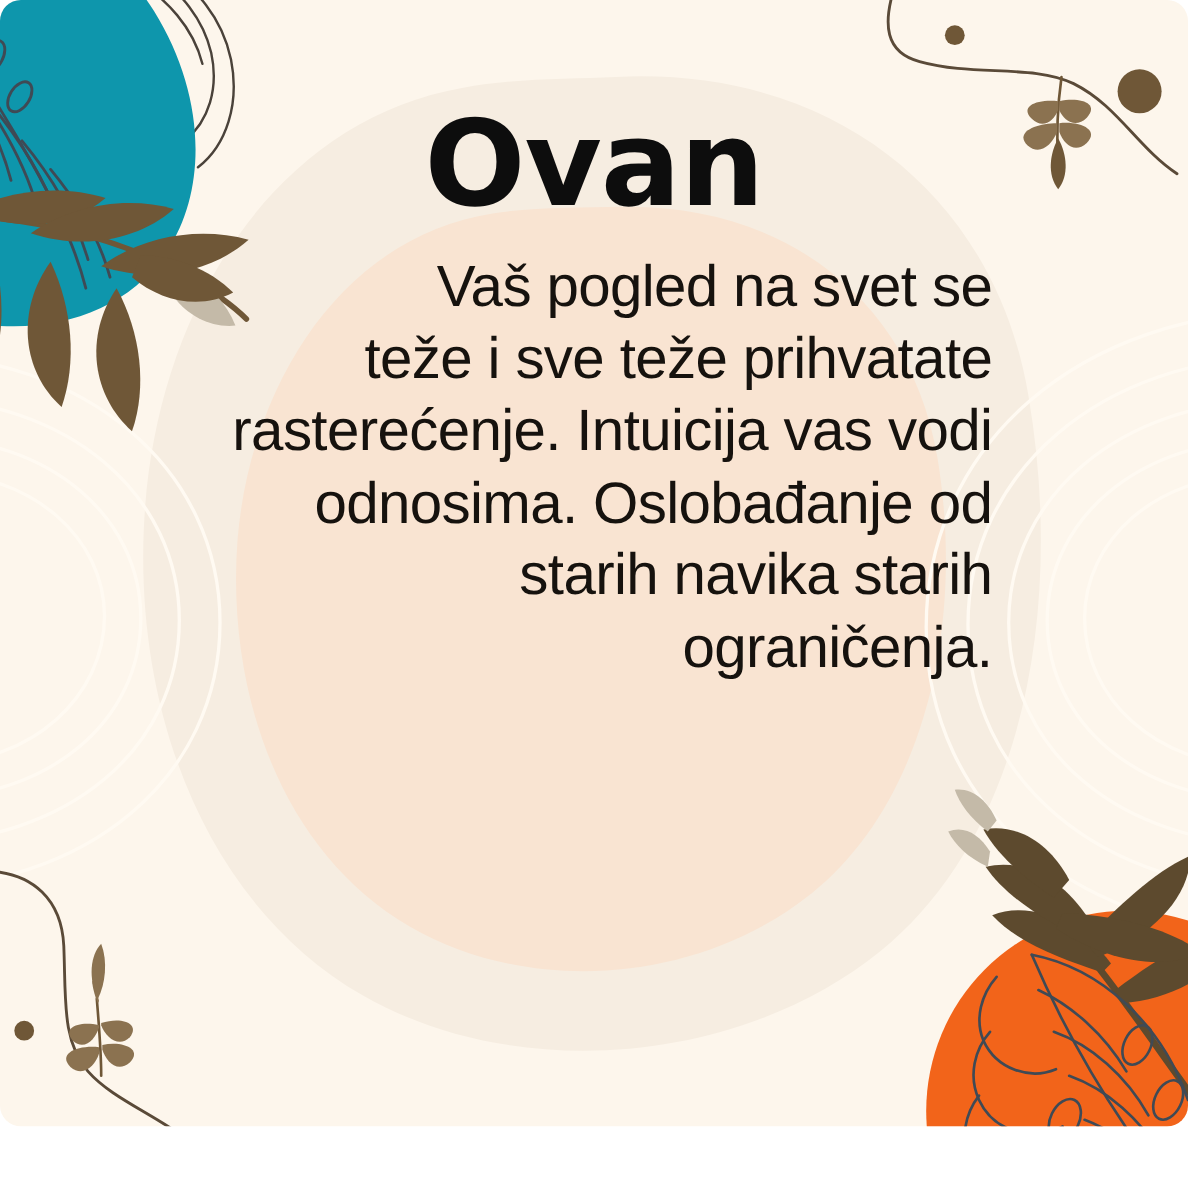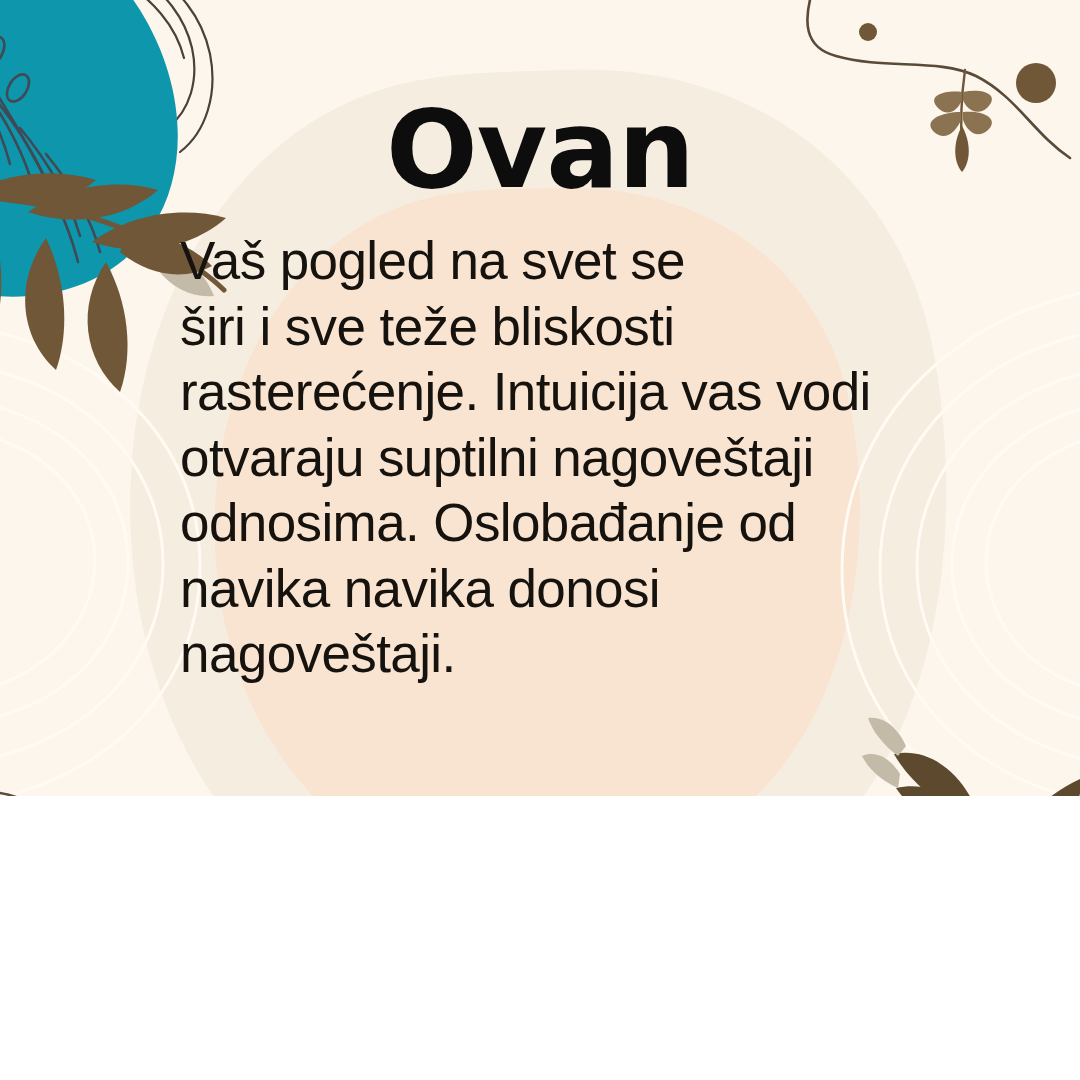--- a/index.html
+++ b/index.html
@@ -3,24 +3,25 @@
 <meta charset="utf-8">
 <style>
   html, body {
     margin: 0;
     padding: 0;
     background: #ffffff;
   }
   #canvas {
     position: relative;
     width: 1080px;
-    height: 796px;
+    height: 1024px;
     overflow: hidden;
     background: #fdf6ec;
     font-family: "Liberation Sans", sans-serif;
+    border-radius: 19px;
   }
   .layer {
     position: absolute;
     top: 0; left: 0;
     width: 1080px;
     height: 1080px;
     pointer-events: none;
   }
   #content {
     position: absolute;
@@ -44,21 +45,21 @@
     top: 96px;
     left: 0;
     width: 1080px;
     text-align: center;
   }
   #body-text {
     position: absolute;
     top: 228px;
     left: 180px;
     width: 722px;
-    text-align: left;
+    text-align: right;
     font-family: "Liberation Sans", sans-serif;
     font-weight: 400;
     font-size: 53px;
     line-height: 65.5px;
     letter-spacing: -0.6px;
     color: #16120e;
   }
   #body-text .ln {
     display: block;
     white-space: nowrap;
@@ -191,22 +192,21 @@
       <ellipse cx="1008" cy="1056" rx="13" ry="20" transform="rotate(26 1008 1056)"></ellipse>
       <ellipse cx="1034" cy="950" rx="12" ry="19" transform="rotate(26 1034 950)"></ellipse>
       <ellipse cx="1062" cy="1000" rx="12" ry="19" transform="rotate(26 1062 1000)"></ellipse>
     </g>
   </svg>
 
   <div id="content">
     <h1 id="title">Ovan</h1>
     <div id="body-text">
       <span class="ln">Vaš pogled na svet se</span>
-      <span class="ln">širi i sve teže bliskosti</span>
+      <span class="ln">teže i sve teže prihvatate</span>
       <span class="ln">rasterećenje. Intuicija vas vodi</span>
-      <span class="ln">otvaraju suptilni nagoveštaji</span>
       <span class="ln">odnosima. Oslobađanje od</span>
-      <span class="ln">navika navika donosi</span>
-      <span class="ln">nagoveštaji.</span>
+      <span class="ln">starih navika starih</span>
+      <span class="ln">ograničenja.</span>
     </div>
   </div>
 
 </div>
 
 </body></html>

